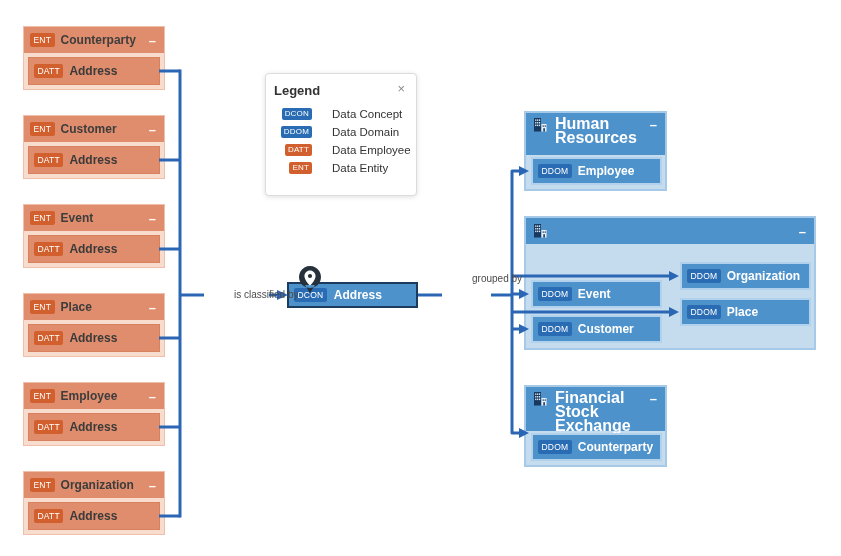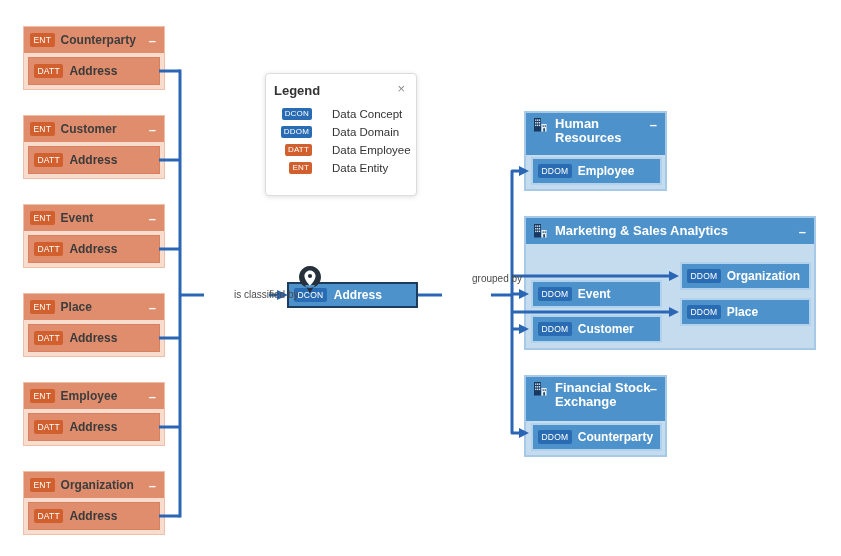--- a/index.html
+++ b/index.html
@@ -22,32 +22,32 @@
             color:rgba(255,255,255,.95);font-size:13px;font-weight:bold;cursor:pointer;line-height:1;}
   .ebody{padding:4px;}
   .datt{height:28px;background:#DF8D6C;border:1px solid #D8815F;box-sizing:border-box;
         display:flex;align-items:center;gap:6px;padding:0 5px;}
   .dtitle{font-size:12px;font-weight:bold;color:#3A3A3A;}
 
   
   .lob{position:absolute;background:#C5DCEF;border:2px solid #A6C9E8;box-sizing:border-box;z-index:1;}
   .lob-head{background:#4E92CB;display:flex;gap:7px;padding:4px 6px;position:relative;
             align-items:flex-start;box-sizing:border-box;}
-  .lob-title{font-size:13px;font-weight:bold;color:#fff;line-height:14px;width:96px;}
+  .lob-title{font-size:16px;font-weight:bold;color:#fff;line-height:14px;width:96px;}
   .lob-collapse{position:absolute;right:8px;top:5px;color:#fff;font-size:13px;
                 font-weight:bold;cursor:pointer;line-height:1;}
   .ddom{position:absolute;background:#4E92CB;border:2px solid #B2D1EC;box-sizing:border-box;
         display:flex;align-items:center;gap:6px;padding:0 5px;height:28px;}
   .dlabel{font-size:12px;font-weight:bold;color:#fff;white-space:nowrap;}
   #hr-box{left:524px;top:111px;width:143px;height:80px;}
   #hr-box .lob-head{height:42px;}
   #mkt-box{left:524px;top:216px;width:292px;height:134px;}
   #mkt-box .lob-head{height:26px;align-items:center;padding:0 6px;}
   #mkt-box .lob-title{width:auto;}
-  #fin-box{left:524px;top:375px;width:143px;height:82px;}
+  #fin-box{left:524px;top:385px;width:143px;height:82px;}
   #fin-box .lob-head{height:44px;}
 
   
   .center-node{position:absolute;left:287px;top:282px;width:131px;height:26px;background:#4E92CB;
                border:2px solid #1C3C5E;box-sizing:border-box;display:flex;align-items:center;
                gap:7px;padding:0 5px;z-index:4;}
   .pin{position:absolute;left:296px;top:263px;z-index:7;}
 
   
   .edges{position:absolute;left:0;top:0;z-index:5;pointer-events:none;}
@@ -206,21 +206,20 @@
             <rect x="7" y="5" width="1.2" height="1.5"></rect>
           <rect x="3.2" y="7.6" width="1.2" height="1.5"></rect>
             <rect x="5.1" y="7.6" width="1.2" height="1.5"></rect>
             <rect x="7" y="7.6" width="1.2" height="1.5"></rect>
         </g>
         <rect x="9.5" y="7" width="5" height="7.5" fill="#E8F1FA"></rect>
         <rect x="10.6" y="8.4" width="1.2" height="1.4" fill="#17395F"></rect>
           <rect x="12.6" y="8.4" width="1.2" height="1.4" fill="#17395F"></rect>
         <rect x="11.3" y="11.2" width="1.6" height="3.3" fill="#17395F"></rect>
       </svg>
-      <span class="lob-title">Marketing &amp; Sales Analytics</span>
       <span class="lob-collapse" style="top:7px">–</span>
     </div>
     <div class="ddom" style="left:5px;top:62px;width:131px;">
       <span class="badge blue">DDOM</span>
       <span class="dlabel">Event</span>
     </div>
     <div class="ddom" style="left:5px;top:97px;width:131px;">
       <span class="badge blue">DDOM</span>
       <span class="dlabel">Customer</span>
     </div>

